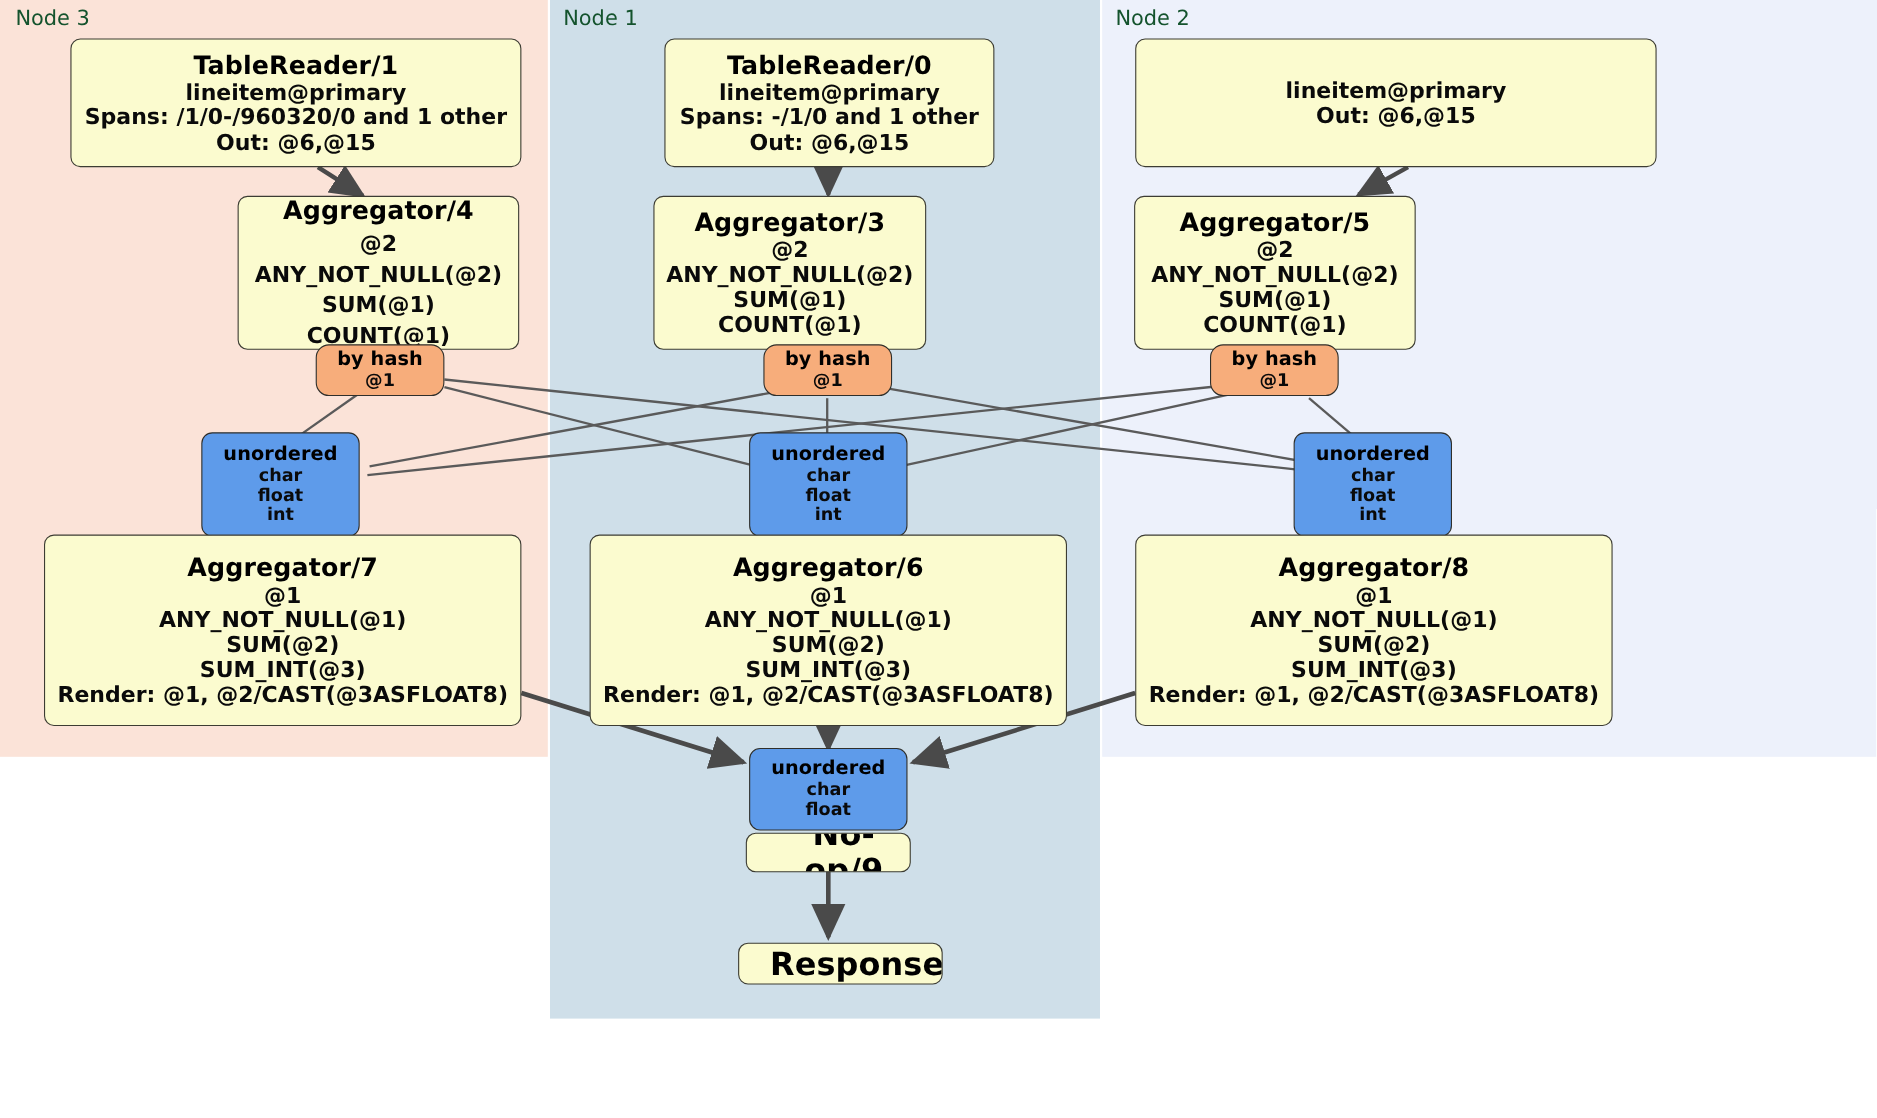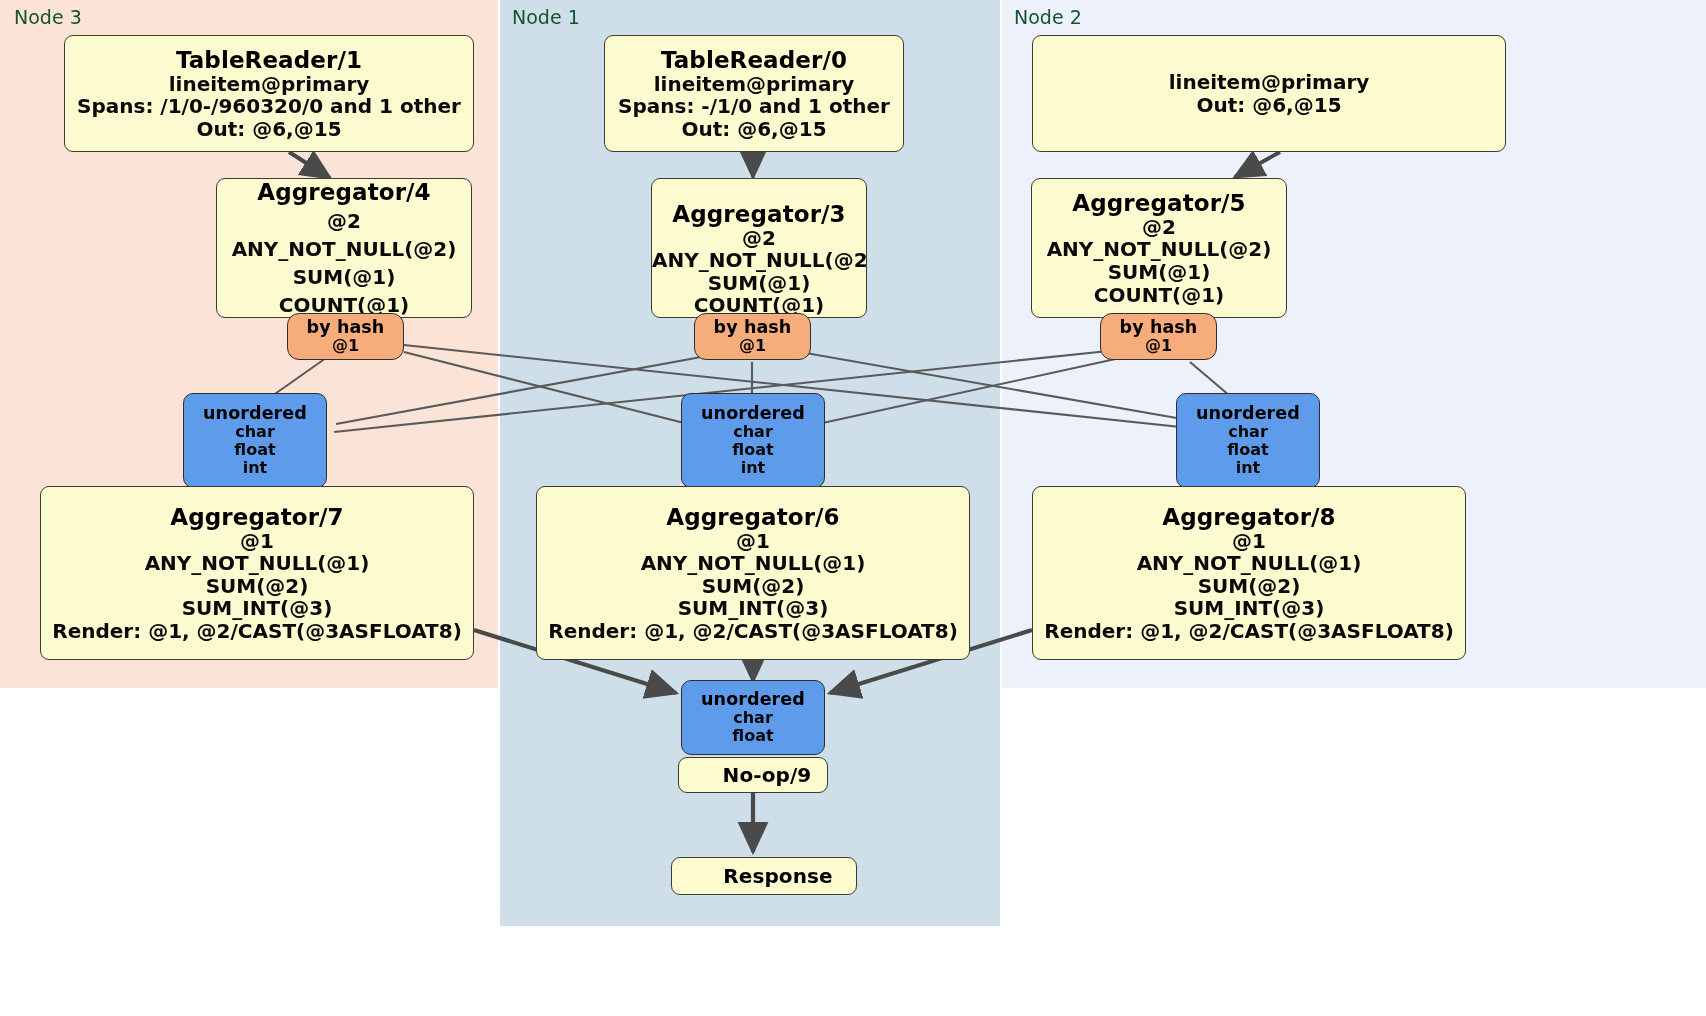--- a/index.html
+++ b/index.html
@@ -77,21 +77,21 @@
   .box .line {
     font-size: 20px;
     color: #0a0a0a;
     font-weight: bold;
   }
   .box.router .line,
   .box.sync .line {
     font-size: 16px;
   }
   .box.small-title .title {
-    font-size: 20px;
+    font-size: 29px;
     padding-left: 28px;
   }
   .nowrap { white-space: nowrap; }
 </style>
 </head>
 <body>
 
 <div id="canvas">
 
   <div class="panel" style="left:0px; top:0px; width:498px; height:688px; background:#fbe3d8;"></div>
@@ -167,21 +167,21 @@
   </div>
 
   <div class="box proc" style="left:216px; top:178px; width:256px; height:140px;justify-content:space-between;">
     <div class="title">Aggregator/4</div>
     <div class="line nowrap">@2</div>
     <div class="line nowrap">ANY_NOT_NULL(@2)</div>
     <div class="line nowrap">SUM(@1)</div>
     <div class="line nowrap">COUNT(@1)</div>
   </div>
 
-  <div class="box proc" style="left:651px; top:178px; width:216px; height:140px;justify-content:flex-end;">
+  <div class="box proc" style="left:594px; top:178px; width:248px; height:140px;">
     <div class="title">Aggregator/3</div>
     <div class="line nowrap">@2</div>
     <div class="line nowrap">ANY_NOT_NULL(@2)</div>
     <div class="line nowrap">SUM(@1)</div>
     <div class="line nowrap">COUNT(@1)</div>
   </div>
 
   <div class="box proc" style="left:1031px; top:178px; width:256px; height:140px;">
     <div class="title">Aggregator/5</div>
     <div class="line nowrap">@2</div>

